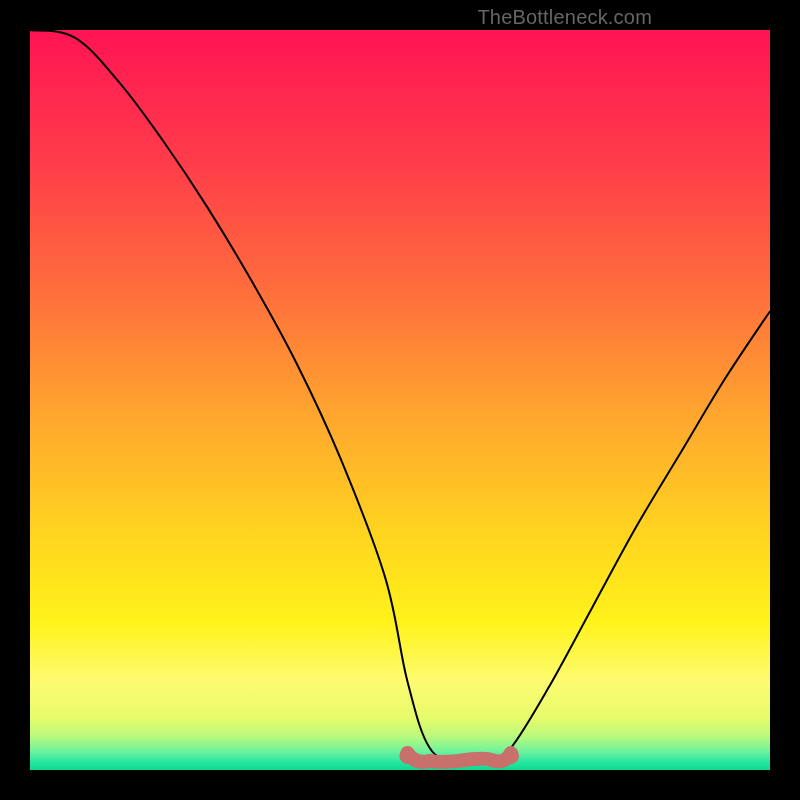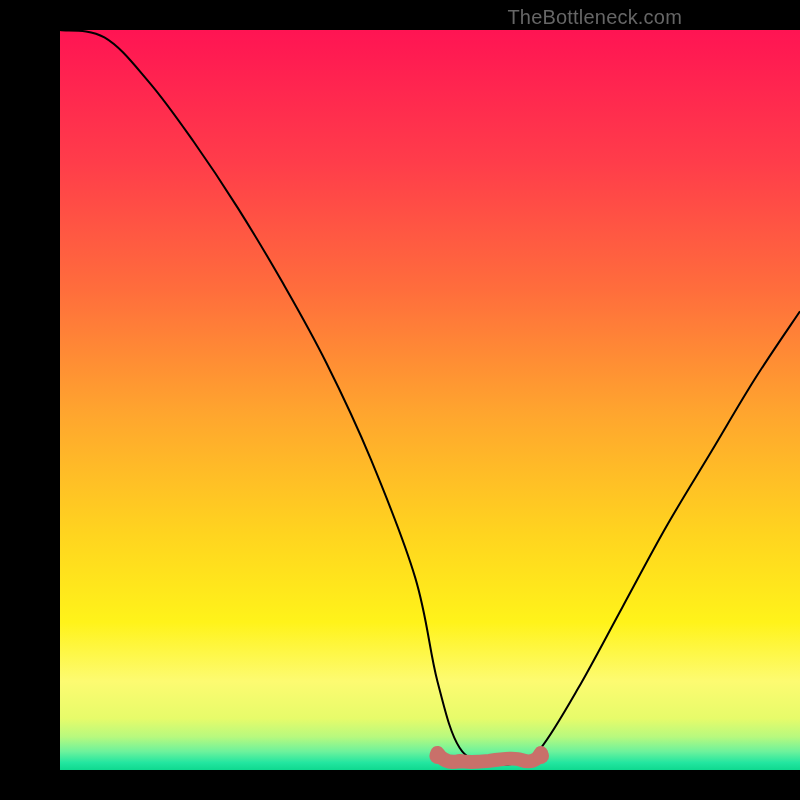--- a/index.html
+++ b/index.html
@@ -8,21 +8,20 @@
     width: 800px;
     height: 800px;
     background: #000;
     overflow: hidden;
     font-family: Arial, Helvetica, sans-serif;
   }
   .container {
     position: relative;
     width: 664px;
     height: 800px;
-    padding-left: 30px;
   }
   .watermark {
     position: absolute;
     top: 6px;
     right: 12px;
     color: #666;
     font-size: 20px;
     font-weight: 500;
     z-index: 10;
     letter-spacing: 0.2px;

